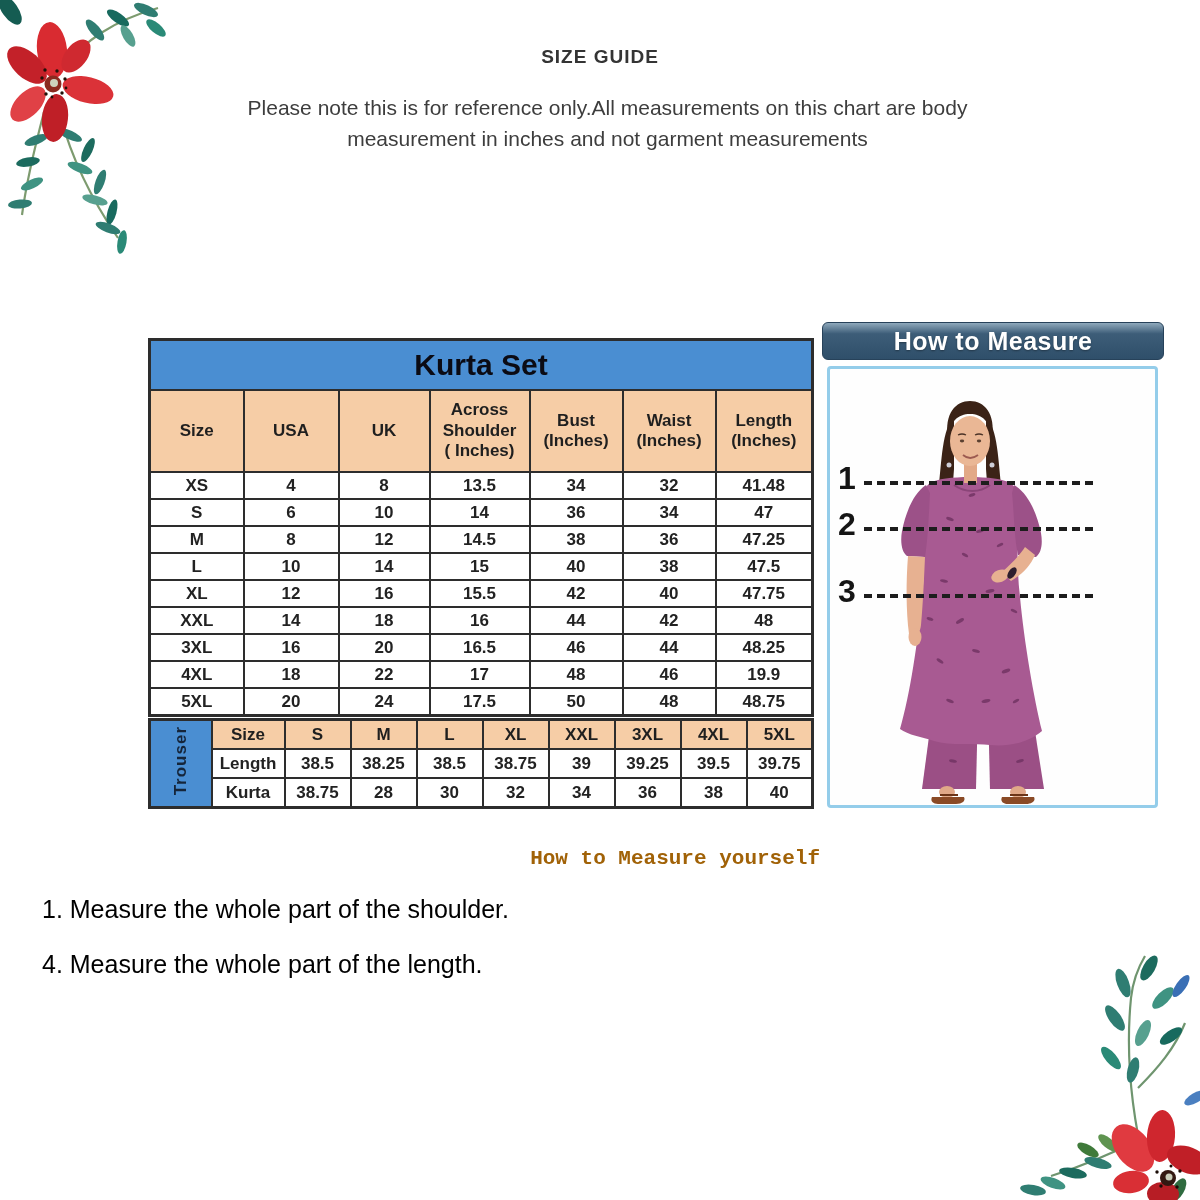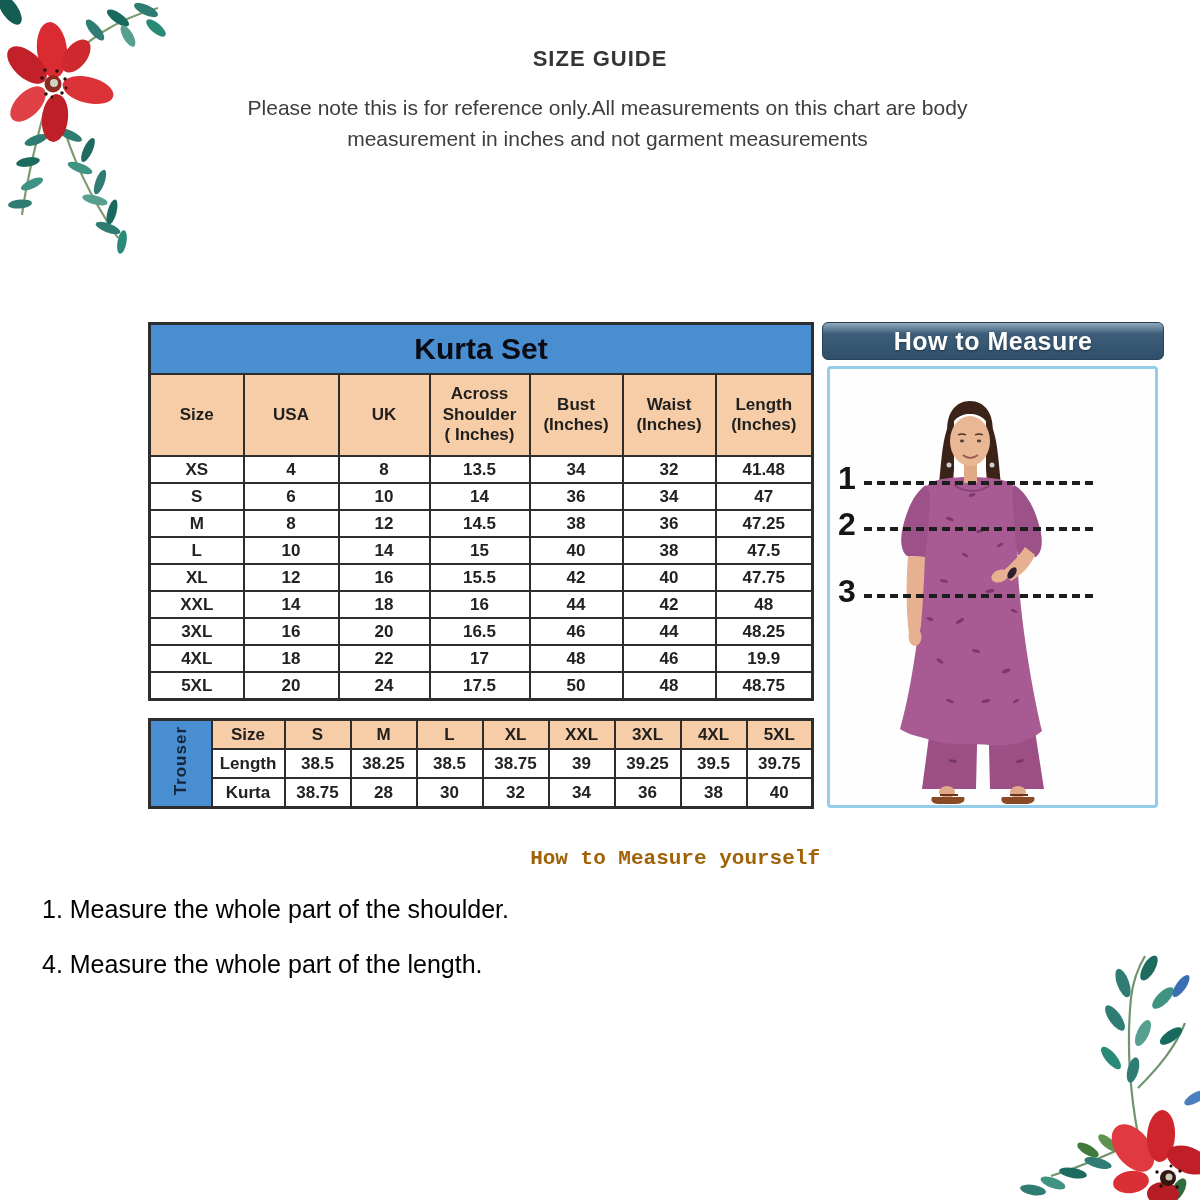--- a/index.html
+++ b/index.html
@@ -5,31 +5,31 @@
   html,body{margin:0;padding:0;}
   body{
     width:1200px;height:1200px;position:relative;overflow:hidden;
     background:#ffffff;font-family:"Liberation Sans",sans-serif;color:#333;
   }
   .canvas{position:absolute;inset:0;overflow:hidden;}
 
   
   .page-title{
     position:absolute;top:46px;left:0;width:1200px;text-align:center;
-    font-size:22px;font-weight:bold;letter-spacing:1px;color:#343434;
+    font-size:19px;font-weight:bold;letter-spacing:1px;color:#343434;
   }
   .note{
     position:absolute;top:92px;left:0;width:1215px;text-align:center;
     font-size:21px;line-height:31px;color:#3d3d3d;
   }
   .note div{white-space:nowrap;}
 
   
   table{border-collapse:collapse;table-layout:fixed;background:#fff;}
-  .kurta-table{position:absolute;left:148px;top:322px;width:665px;border:3px solid #2d2d2d;}
+  .kurta-table{position:absolute;left:148px;top:338px;width:665px;border:3px solid #2d2d2d;}
   .kurta-table th,.kurta-table td{border:2px solid #2d2d2d;text-align:center;}
   .kurta-title-cell{
     background:#4a8ed2;color:#0b0b14;font-size:30px;font-weight:bold;height:46px;
   }
   .kurta-table thead tr.cols th{
     background:#f6cda6;font-size:17px;font-weight:bold;color:#1f1f1f;
     height:80px;line-height:1.2;padding:0 2px;vertical-align:middle;
   }
   .kurta-table tbody td{
     height:25px;font-size:17px;font-weight:bold;color:#222;padding:0;

